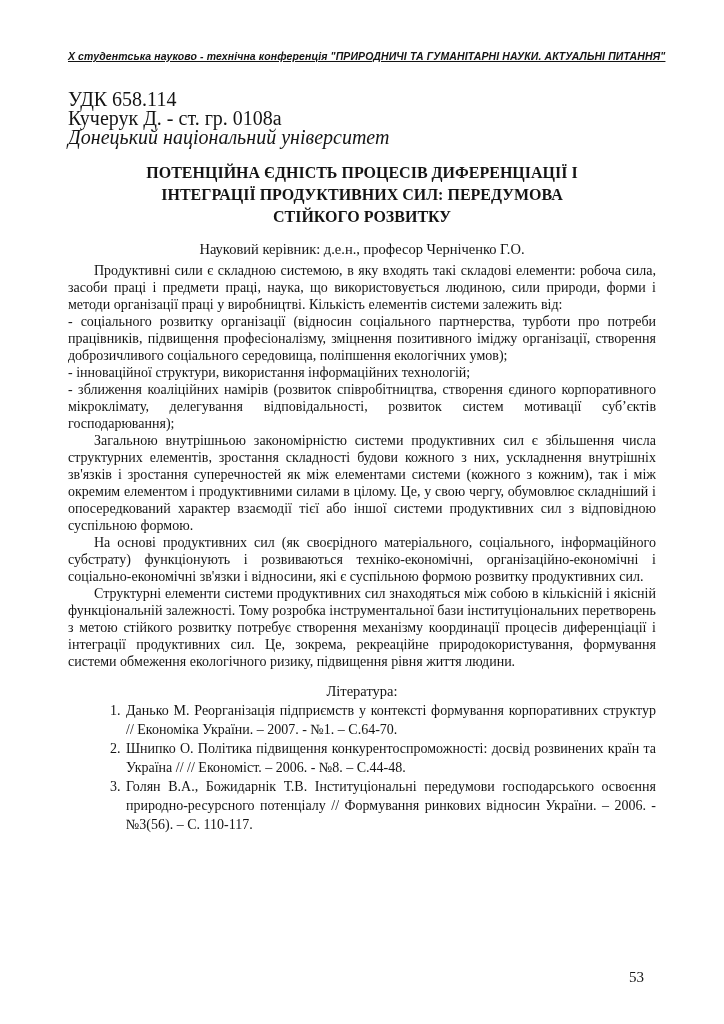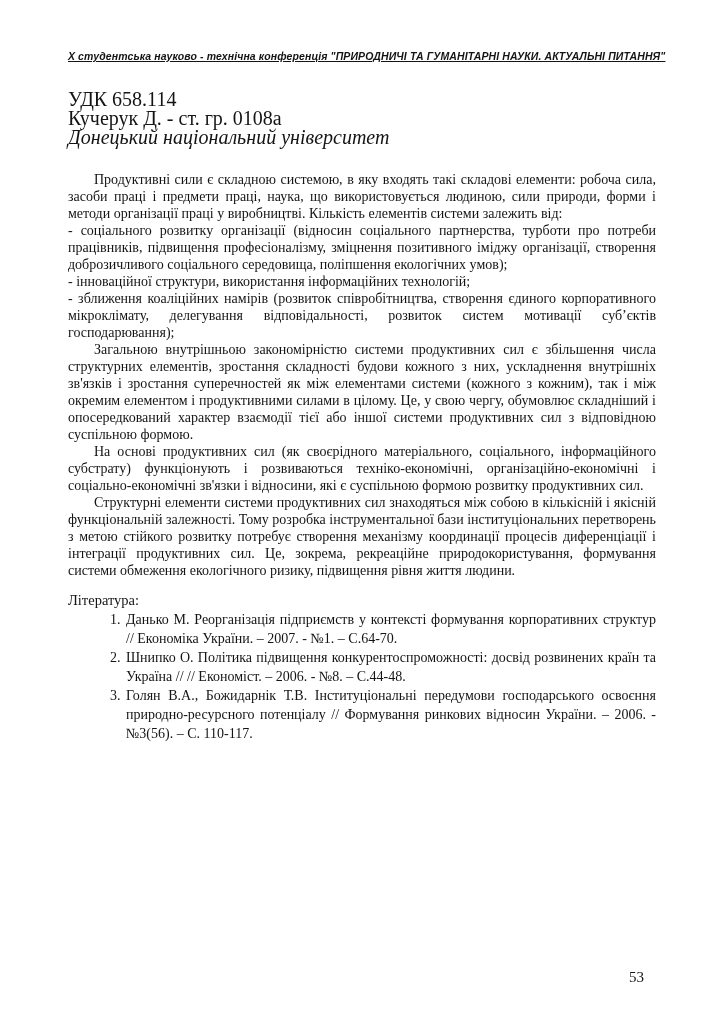--- a/index.html
+++ b/index.html
@@ -34,30 +34,31 @@
     line-height: 22px;
     text-align: center;
     max-width: 490px;
     margin: 15px auto 0 auto;
   }
   .supervisor {
     font-size: 14.5px;
     text-align: center;
     margin-top: 13px;
   }
-  .body-text { margin-top: 24px; }
+  .body-text { margin-top: 4px; }
   .bp {
     font-size: 14px;
     line-height: 17px;
     text-align: justify;
   }
   .bp.indent { text-indent: 26px; }
   .bp.dash { text-indent: 0; }
   .ref-heading {
     font-size: 14.5px;
+    text-align: center;
     margin-top: 13px;
   }
   ol.refs {
     margin-top: 1px;
     padding-left: 56px;
     font-size: 14px;
     line-height: 19px;
     text-align: justify;
   }
   ol.refs li { padding-left: 2px; }
@@ -74,21 +75,23 @@
 <div class="page">
 
   <div class="conf-header">Х студентська науково - технічна конференція "ПРИРОДНИЧІ ТА ГУМАНІТАРНІ НАУКИ. АКТУАЛЬНІ ПИТАННЯ"</div>
 
   <div class="meta">
     <div>УДК 658.114</div>
     <div>Кучерук Д. - ст. гр. 0108а</div>
     <div class="affil">Донецький національний університет</div>
   </div>
 
+  <h1 class="paper-title">ПОТЕНЦІЙНА ЄДНІСТЬ ПРОЦЕСІВ ДИФЕРЕНЦІАЦІЇ І ІНТЕГРАЦІЇ ПРОДУКТИВНИХ СИЛ: ПЕРЕДУМОВА СТІЙКОГО РОЗВИТКУ</h1>
 
+  <div class="supervisor">Науковий керівник: д.е.н., професор Черніченко Г.О.</div>
 
   <div class="body-text">
     <p class="bp indent">Продуктивні сили є складною системою, в яку входять такі складові елементи: робоча сила, засоби праці і предмети праці, наука, що використовується людиною, сили природи, форми і методи організації праці у виробництві. Кількість елементів системи залежить від:</p>
     <p class="bp dash">- соціального розвитку організації (відносин соціального партнерства, турботи про потреби працівників, підвищення професіоналізму, зміцнення позитивного іміджу організації, створення доброзичливого соціального середовища, поліпшення екологічних умов);</p>
     <p class="bp dash">- інноваційної структури, використання інформаційних технологій;</p>
     <p class="bp dash">- зближення коаліційних намірів (розвиток співробітництва, створення єдиного корпоративного мікроклімату, делегування відповідальності, розвиток систем мотивації суб’єктів господарювання);</p>
     <p class="bp indent">Загальною внутрішньою закономірністю системи продуктивних сил є збільшення числа структурних елементів, зростання складності будови кожного з них, ускладнення внутрішніх зв'язків і зростання суперечностей як між елементами системи (кожного з кожним), так і між окремим елементом і продуктивними силами в цілому. Це, у свою чергу, обумовлює складніший і опосередкований характер взаємодії тієї або іншої системи продуктивних сил з відповідною суспільною формою.</p>
     <p class="bp indent">На основі продуктивних сил (як своєрідного матеріального, соціального, інформаційного субстрату) функціонують і розвиваються техніко-економічні, організаційно-економічні і соціально-економічні зв'язки і відносини, які є суспільною формою розвитку продуктивних сил.</p>
     <p class="bp indent">Структурні елементи системи продуктивних сил знаходяться між собою в кількісній і якісній функціональній залежності. Тому розробка інструментальної бази інституціональних перетворень з метою стійкого розвитку потребує створення механізму координації процесів диференціації і інтеграції продуктивних сил. Це, зокрема, рекреаційне природокористування, формування системи обмеження екологічного ризику, підвищення рівня життя людини.</p>
   </div>

